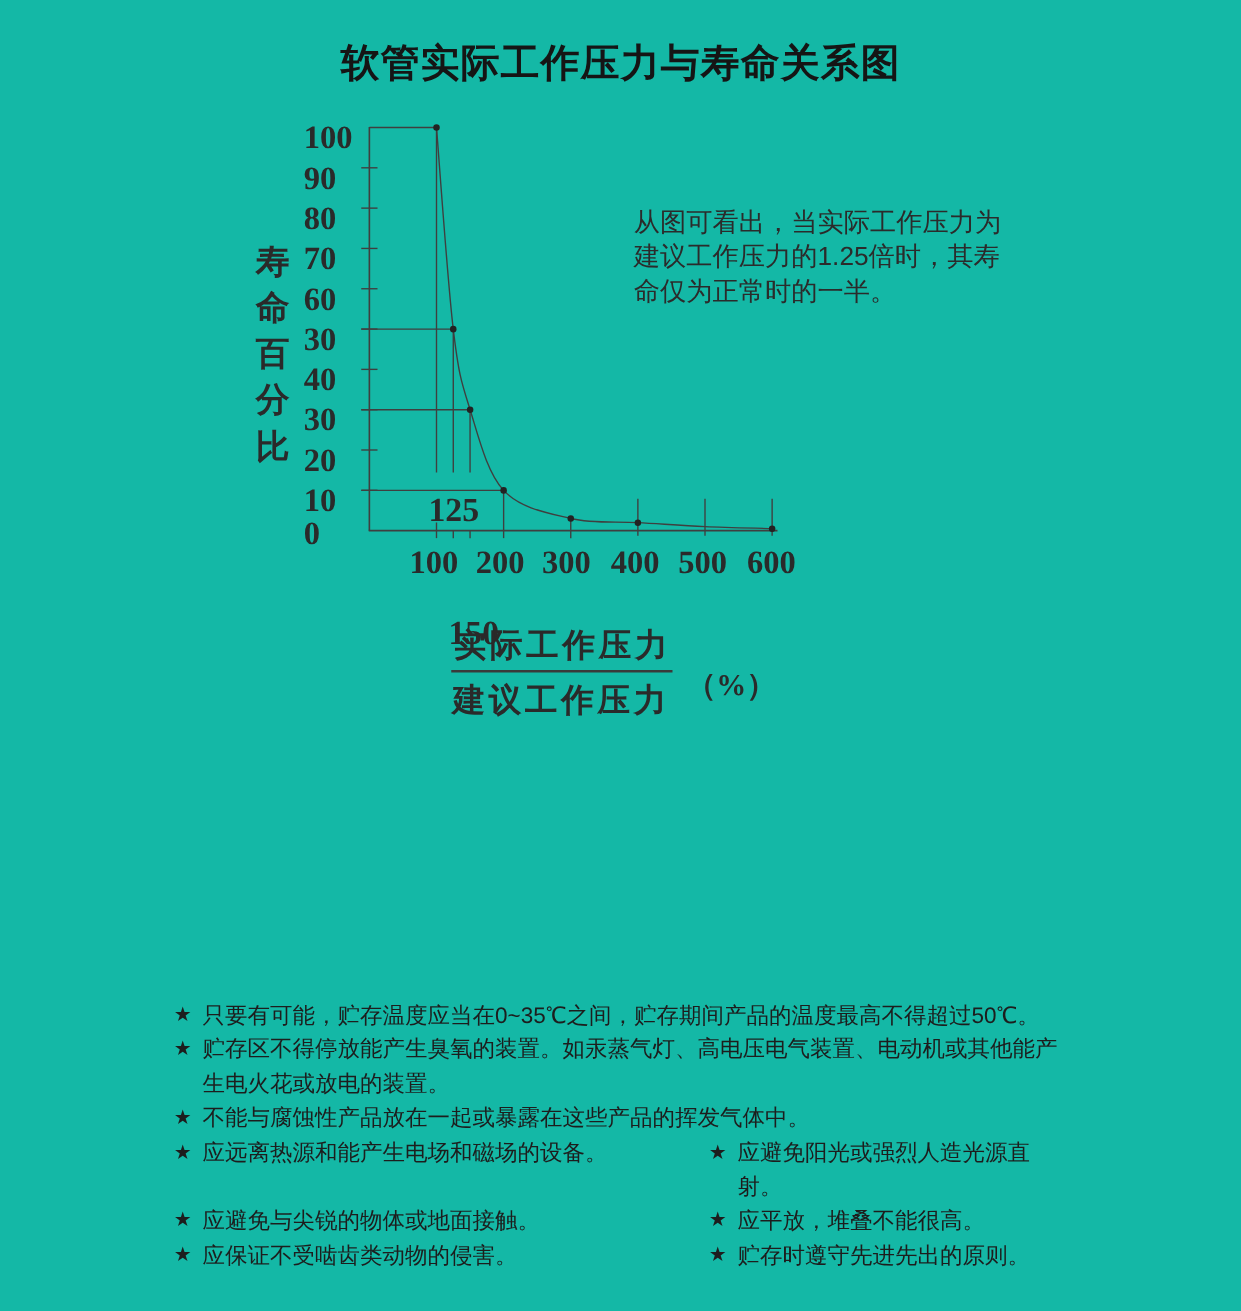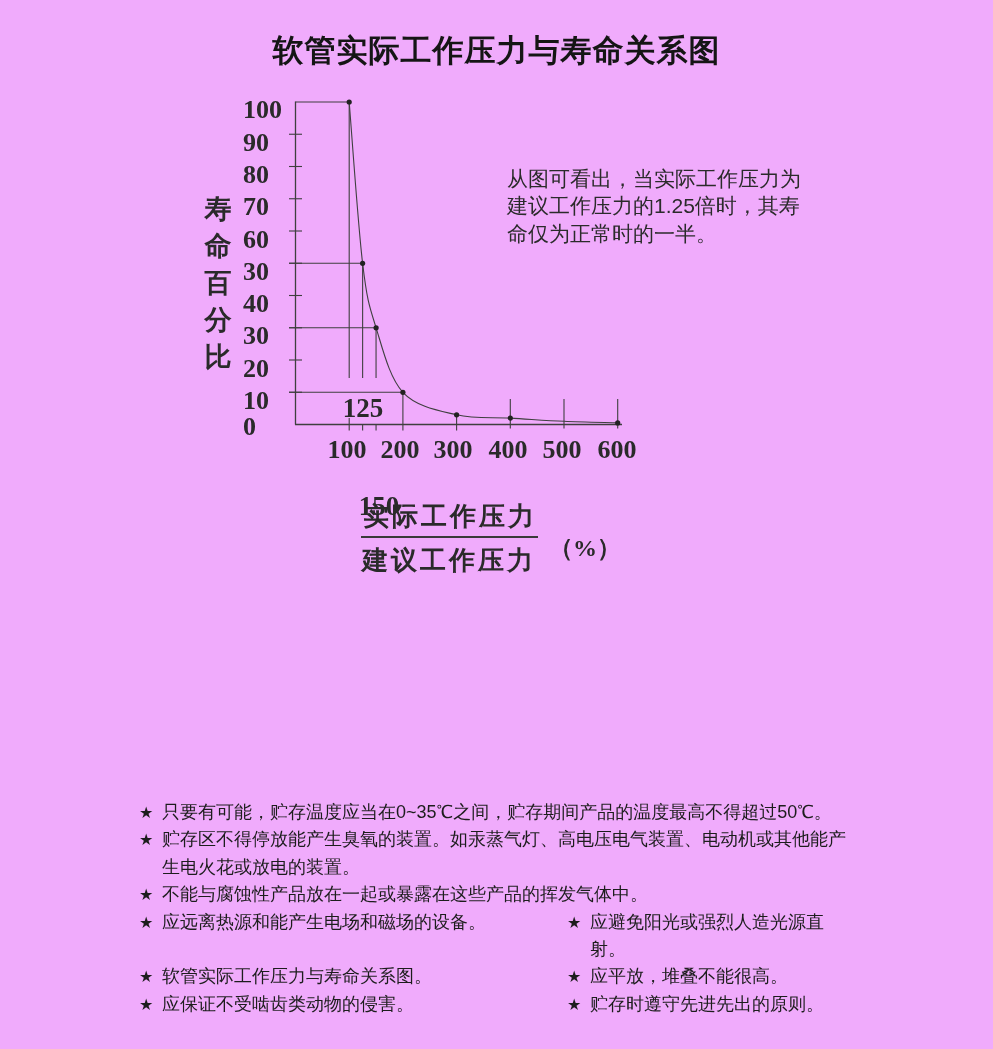--- a/index.html
+++ b/index.html
@@ -1,16 +1,16 @@
 <!DOCTYPE html>
 <html><head>
 <meta charset="utf-8">
 <style>
   html,body{margin:0;padding:0;background:#fff;}
-  .page{position:relative;width:993px;height:1049px;background:#f0abfc;overflow:hidden;
+  .page{position:relative;width:993px;height:1049px;background:#14b8a6;overflow:hidden;
         font-family:"Liberation Sans",sans-serif;color:#1d1d1d;}
   .abs{position:absolute;}
   .serif{font-family:"Liberation Serif","DejaVu Serif",serif;font-weight:bold;}
   
   .t1{position:absolute;top:9px;left:0;width:100%;text-align:center;
       font-weight:bold;font-size:31px;letter-spacing:1px;color:#151515;}
   .t2{position:absolute;top:717px;left:0;width:100%;text-align:center;
       font-weight:bold;font-size:30px;letter-spacing:2px;color:#151515;}
   
   .yt{position:absolute;left:243px;width:50px;font-size:26px;line-height:25px;color:#2a2a2a;}
@@ -145,21 +145,21 @@
         <span class="s-text">应远离热源和能产生电场和磁场的设备。</span>
       </div>
       <div class="col-right">
         <span class="star">★</span>
         <span class="s-text">应避免阳光或强烈人造光源直射。</span>
       </div>
     </div>
     <div class="s-row cols">
       <div class="col-left">
         <span class="star">★</span>
-        <span class="s-text">软管实际工作压力与寿命关系图。</span>
+        <span class="s-text">应避免与尖锐的物体或地面接触。</span>
       </div>
       <div class="col-right">
         <span class="star">★</span>
         <span class="s-text">应平放，堆叠不能很高。</span>
       </div>
     </div>
     <div class="s-row cols">
       <div class="col-left">
         <span class="star">★</span>
         <span class="s-text">应保证不受啮齿类动物的侵害。</span>

